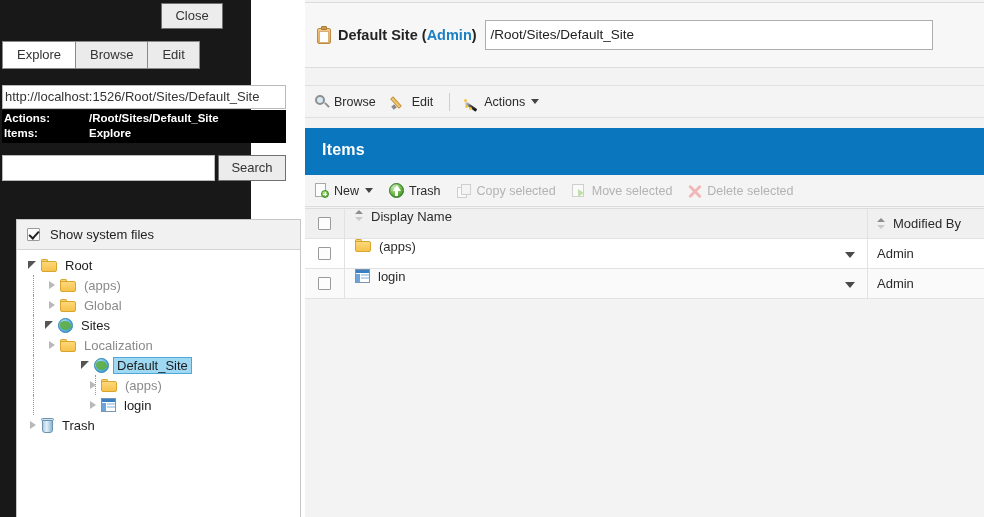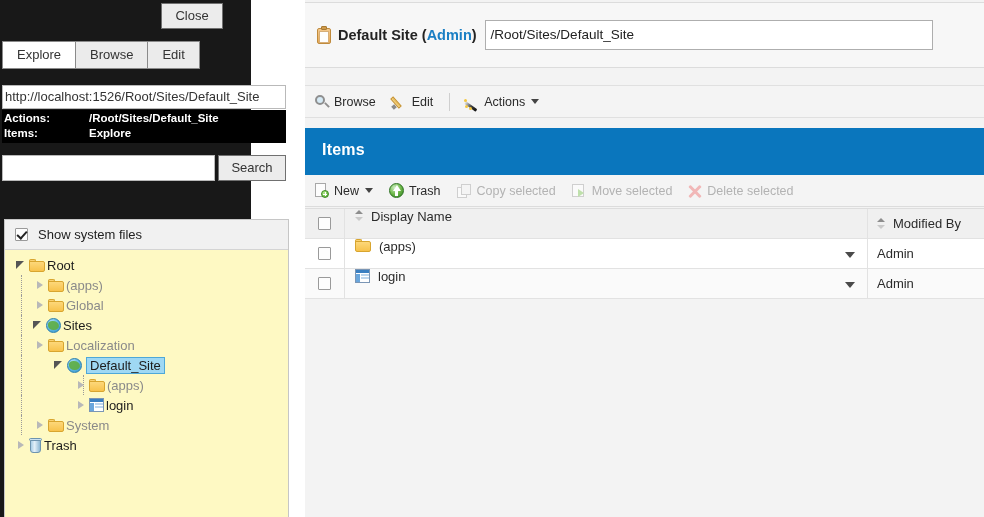--- a/index.html
+++ b/index.html
@@ -98,23 +98,23 @@
     border: 1px solid #707070;
     color: #333;
     font-size: 13px;
     line-height: 24px;
     text-align: center;
     cursor: pointer;
   }
 
   
   #tree-panel {
-    position: absolute; left: 4px; top: 219px;
+    position: absolute; left: 16px; top: 219px;
     width: 285px; height: 298px;
-    background: #fef9c3;
+    background: #ffffff;
     border: 1px solid #c6c6c6;
     border-bottom: none;
     overflow: hidden;
   }
   #syscheck-bar {
     height: 30px;
     background: #f1f1f1;
     border-bottom: 1px solid #d4d4d4;
     display: flex;
     align-items: center;
@@ -167,21 +167,21 @@
     border-bottom: 4px solid transparent;
   }
   .tarrow.expanded::before {
     content: "";
     position: absolute; left: 3px; top: 6px;
     width: 0; height: 0;
     border-left: 8px solid #555;
     border-bottom: 8px solid transparent;
   }
   .tlabel {
-    margin-left: 0;
+    margin-left: 6px;
     color: #1c1c1c;
     padding: 0 2px;
   }
   .tnode.muted .tlabel { color: #8a8a8a; }
   .tnode.selected .tlabel {
     background: #9fd8f3;
     border: 1px solid #4ea8d8;
     padding: 0 3px;
     margin-left: 4px;
   }
@@ -611,21 +611,21 @@
           <div class="tnode muted" style="padding-left:27px">
             <span class="tdots" style="left:16px"></span>
             <span class="tarrow collapsed"></span>
             <span class="ico ico-folder">
                 <i class="ft"></i>
                 <i class="fb"></i>
               </span>
             <span class="tlabel">Localization</span>
           </div>
 
-          <div class="tnode selected" style="padding-left:46px">
+          <div class="tnode selected" style="padding-left:61px">
             <span class="tdots" style="left:16px"></span>
             <span class="tarrow expanded"></span>
             <span class="ico ico-globe">
                 <i class="g"></i>
                 <i class="g2"></i>
               </span>
             <span class="tlabel">Default_Site</span>
           </div>
 
           <div class="tnode muted" style="padding-left:68px">
@@ -645,29 +645,20 @@
             <span class="ico ico-page">
                 <i class="pb"></i>
                 <i class="ph"></i>
                 <i class="pl"></i>
                 <i class="pr"></i>
               </span>
             <span class="tlabel">login</span>
           </div>
 
 
-          <div class="tnode muted" style="padding-left:27px">
-            <span class="tdots" style="left:16px"></span>
-            <span class="tarrow collapsed"></span>
-            <span class="ico ico-folder">
-                <i class="ft"></i>
-                <i class="fb"></i>
-              </span>
-            <span class="tlabel">System</span>
-          </div>
 
           <div class="tnode" style="padding-left:8px">
             <span class="tarrow collapsed"></span>
             <span class="ico ico-trash">
                 <i class="tl"></i>
                 <i class="tb"></i>
               </span>
             <span class="tlabel">Trash</span>
           </div>
 

